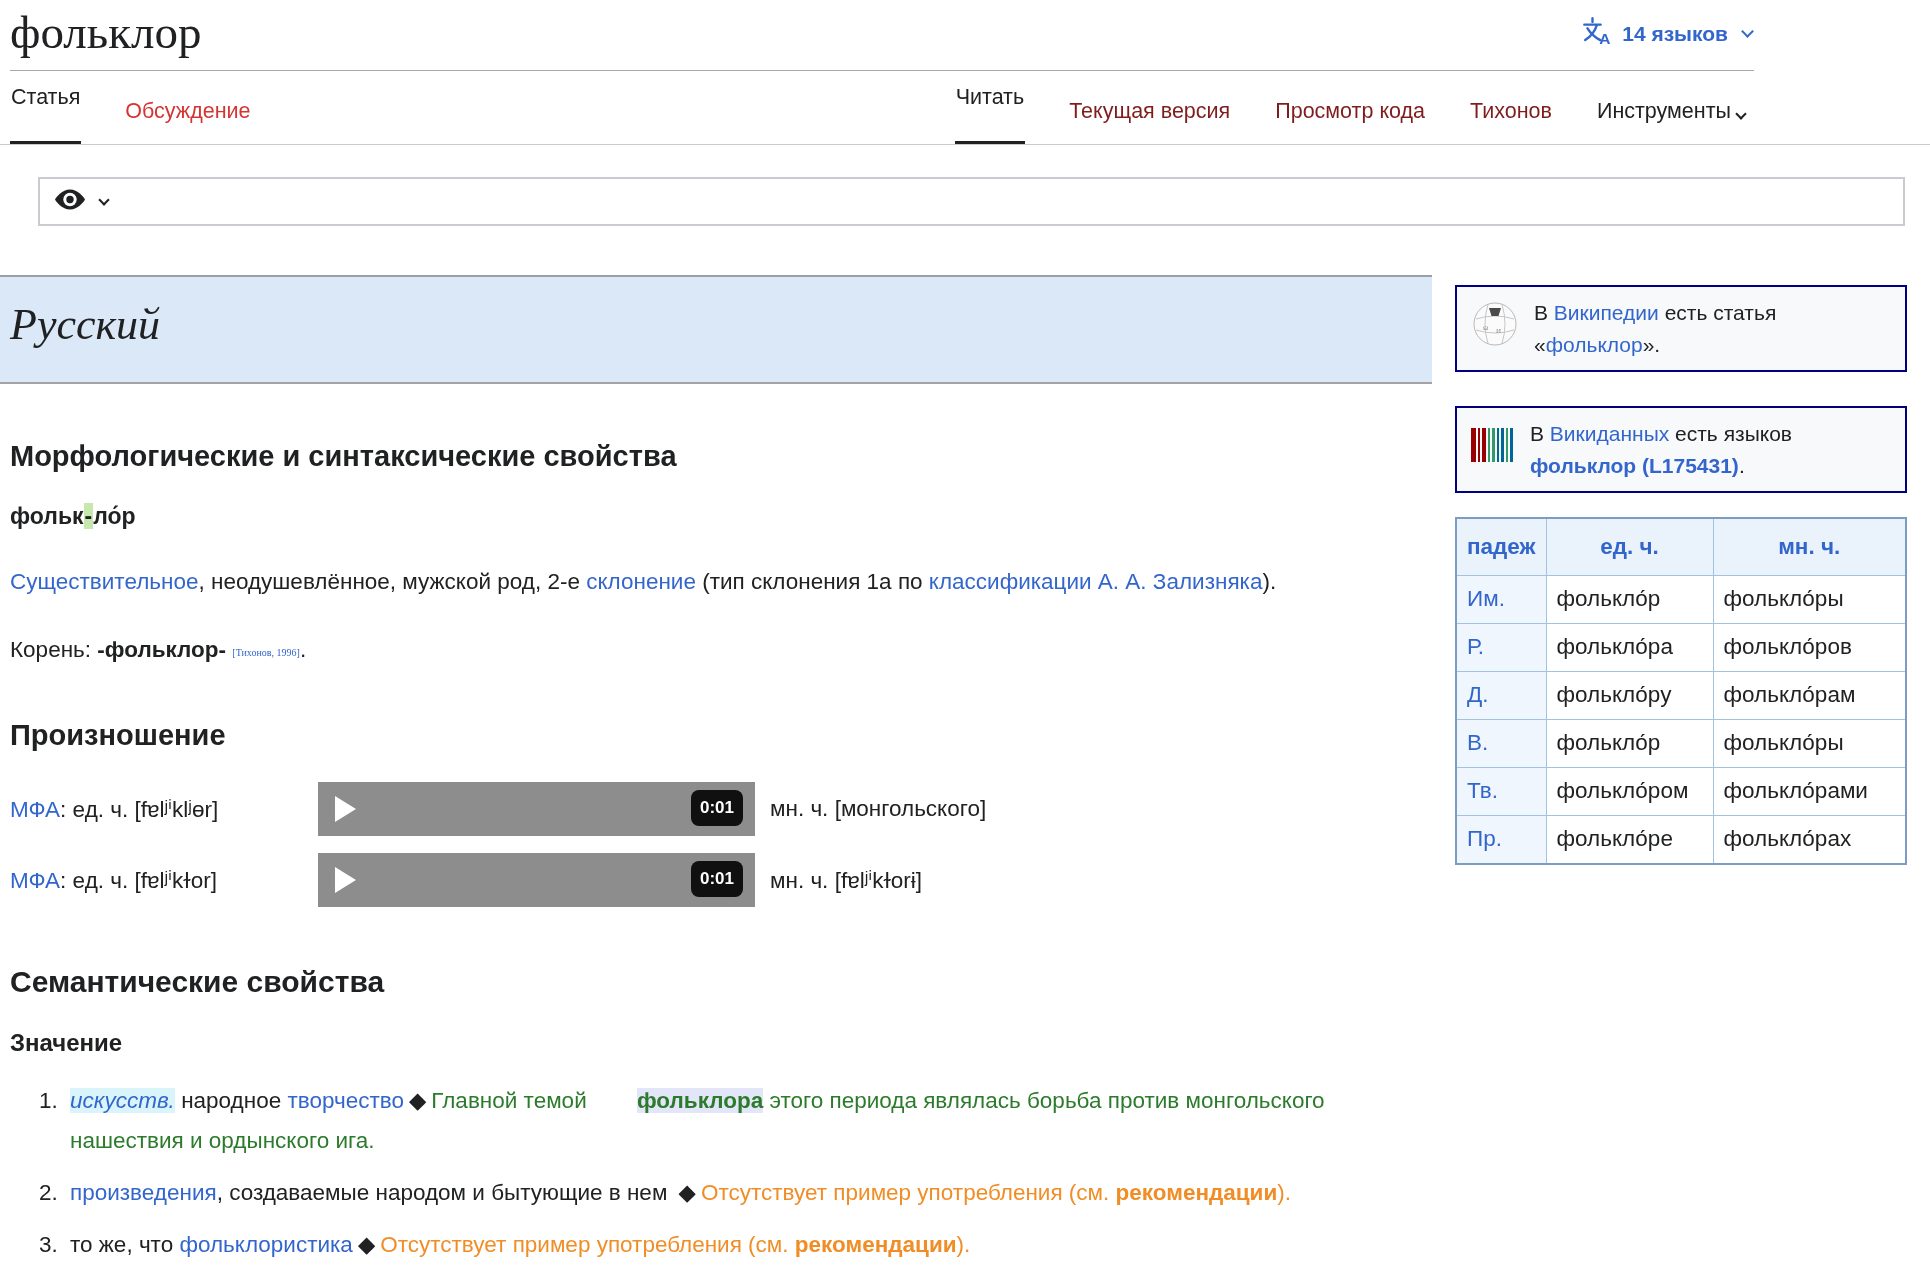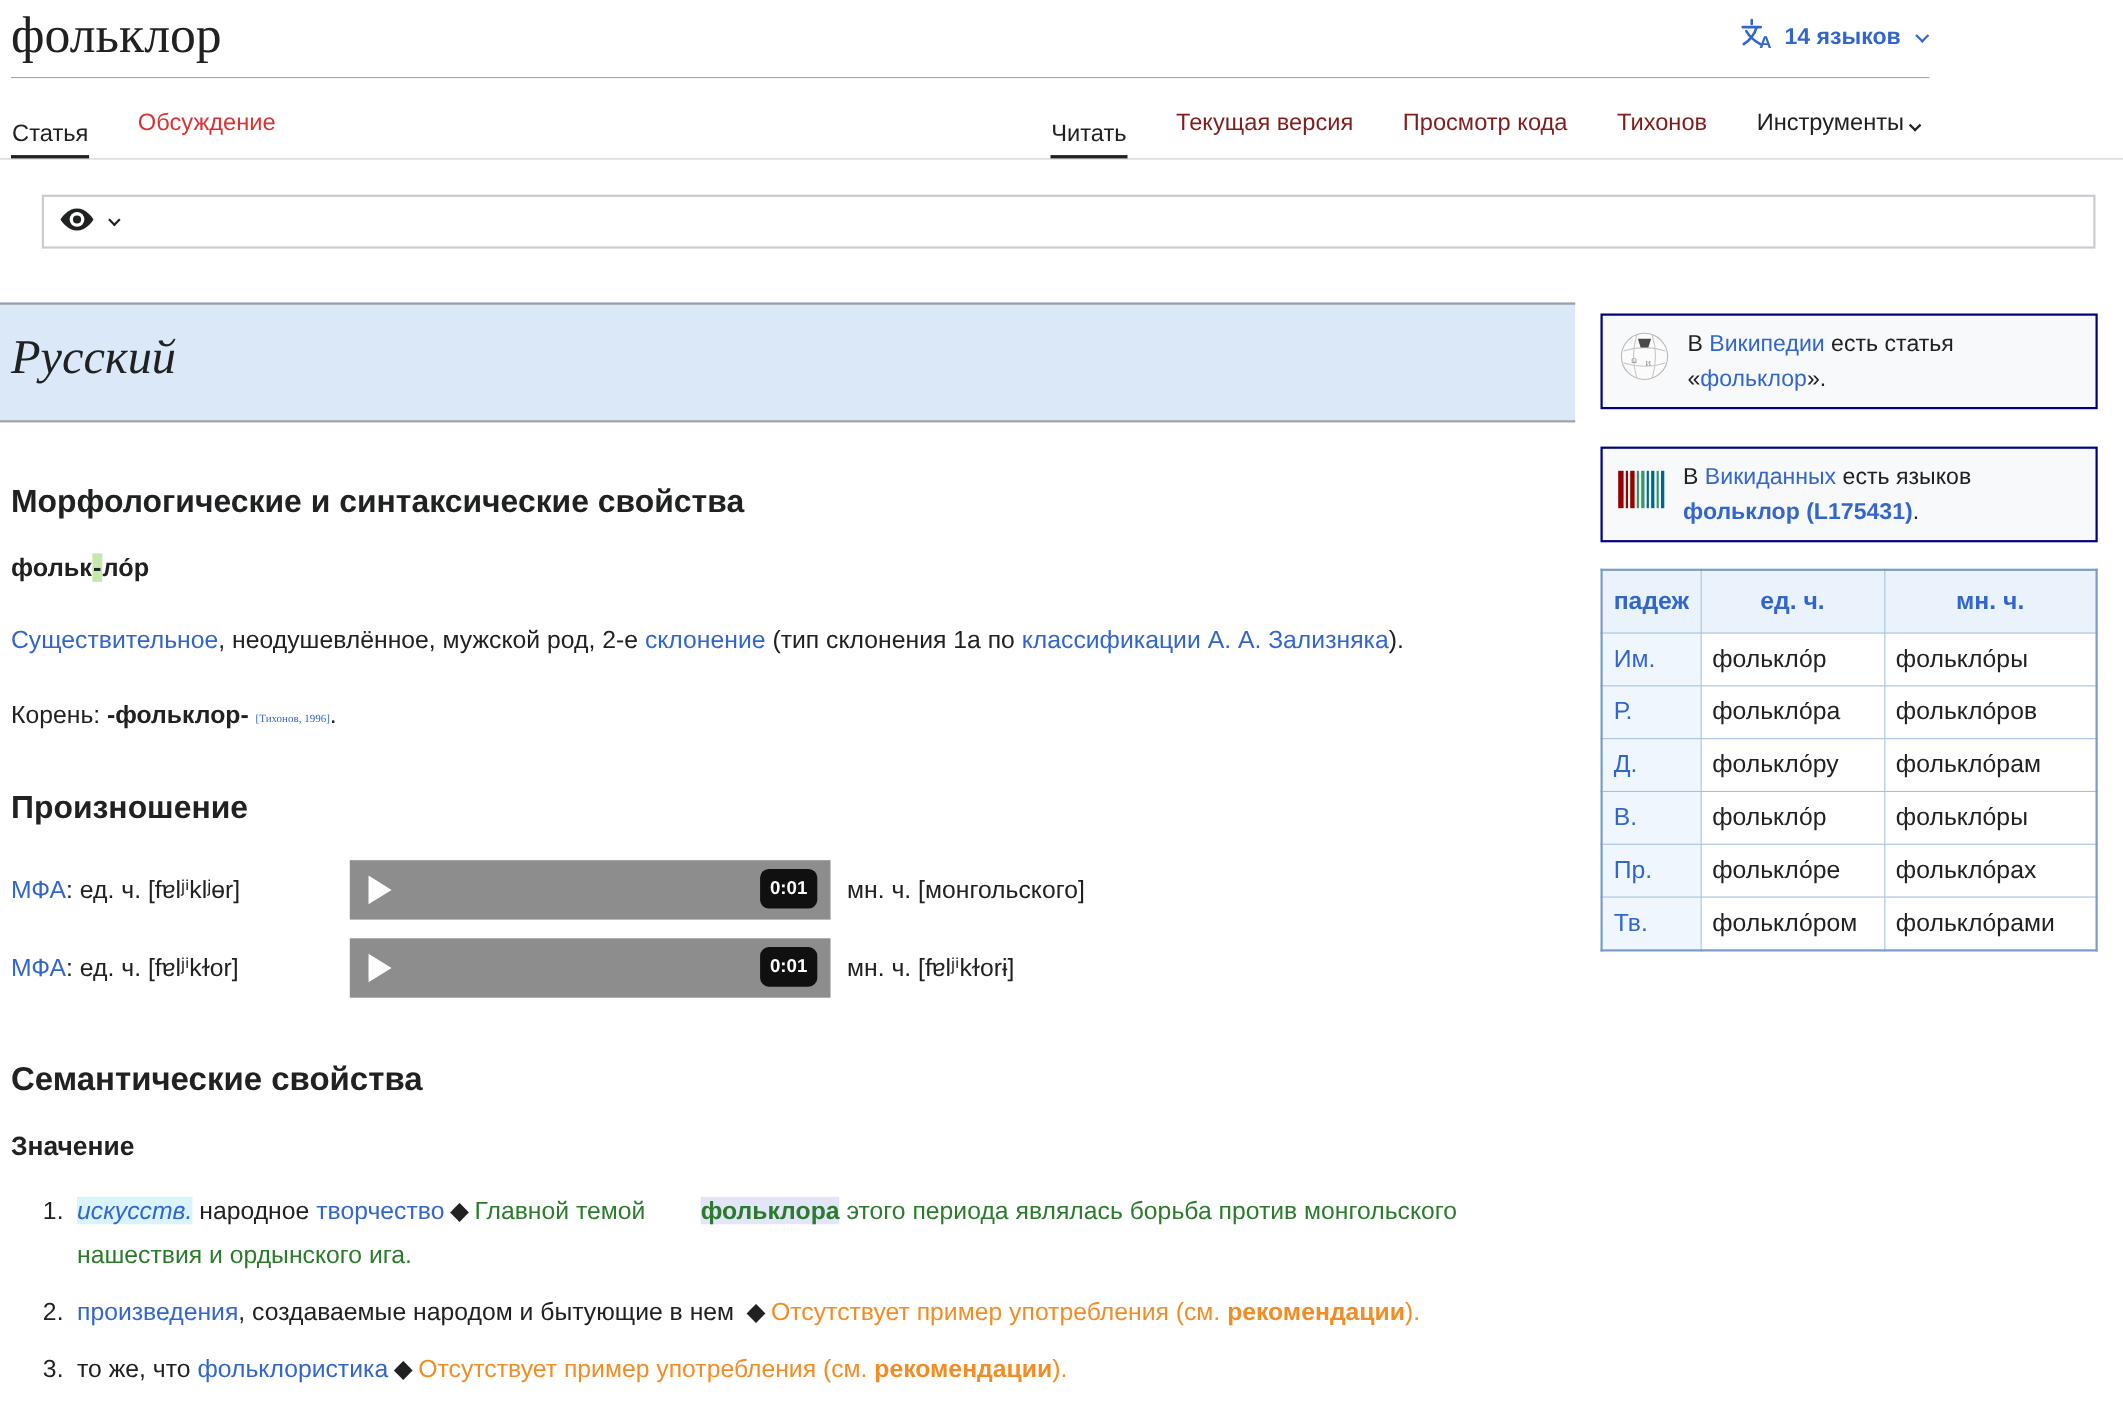--- a/index.html
+++ b/index.html
@@ -15,21 +15,21 @@
              font-size:47px; line-height:1.2; }
   .lang-btn { display:flex; align-items:center; gap:9px; margin-top:12px;
               color:#3366cc; font-weight:bold; font-size:21px; cursor:pointer; }
   .chev { display:inline-block; width:9px; height:9px;
           border-right:2.4px solid currentColor; border-bottom:2.4px solid currentColor;
           transform:rotate(45deg); margin:-4px 2px 0 6px; }
   .tabs-row { display:flex; justify-content:space-between; align-items:flex-end;
               border-bottom:1px solid #c8ccd1; height:74px; padding:0 182px 0 10px; }
   .tabs-left, .tabs-right { display:flex; gap:43px; align-items:flex-end; }
   .tab { font-size:21.5px; padding:18px 1px 20px; color:#7f1d1d; white-space:nowrap; }
-  .tab.active { color:#202122; border-bottom:3px solid #202122; padding-bottom:7px; }
+  .tab.active { color:#202122; border-bottom:3px solid #202122; padding-bottom:31px; }
   .tab.redlink { color:#d73333; }
   .tab.plain { color:#202122; }
   .tab .chev { width:8px; height:8px; border-color:#202122; }
 
   
   .watch-bar { margin:32px 25px 0 38px; height:49px; border:2px solid #c8ccd1;
                display:flex; align-items:center; padding-left:13px; gap:7px; cursor:pointer; }
   .watch-bar .chev { width:8px; height:8px; border-color:#202122; margin-top:-3px; }
 
   
@@ -231,25 +231,25 @@
             <td class="case"><a>Д.</a></td>
             <td>фолькло́ру</td>
             <td>фолькло́рам</td>
           </tr>
         <tr>
             <td class="case"><a>В.</a></td>
             <td>фолькло́р</td>
             <td>фолькло́ры</td>
           </tr>
         <tr>
+            <td class="case"><a>Тв.</a></td>
+            <td>фолькло́ром</td>
+            <td>фолькло́рами</td>
+          </tr>
+        <tr>
             <td class="case"><a>Пр.</a></td>
             <td>фолькло́ре</td>
             <td>фолькло́рах</td>
-          </tr>
-        <tr>
-            <td class="case"><a>Тв.</a></td>
-            <td>фолькло́ром</td>
-            <td>фолькло́рами</td>
           </tr>
       </tbody>
     </table>
   </aside>
 </div>
 
 </body></html>

